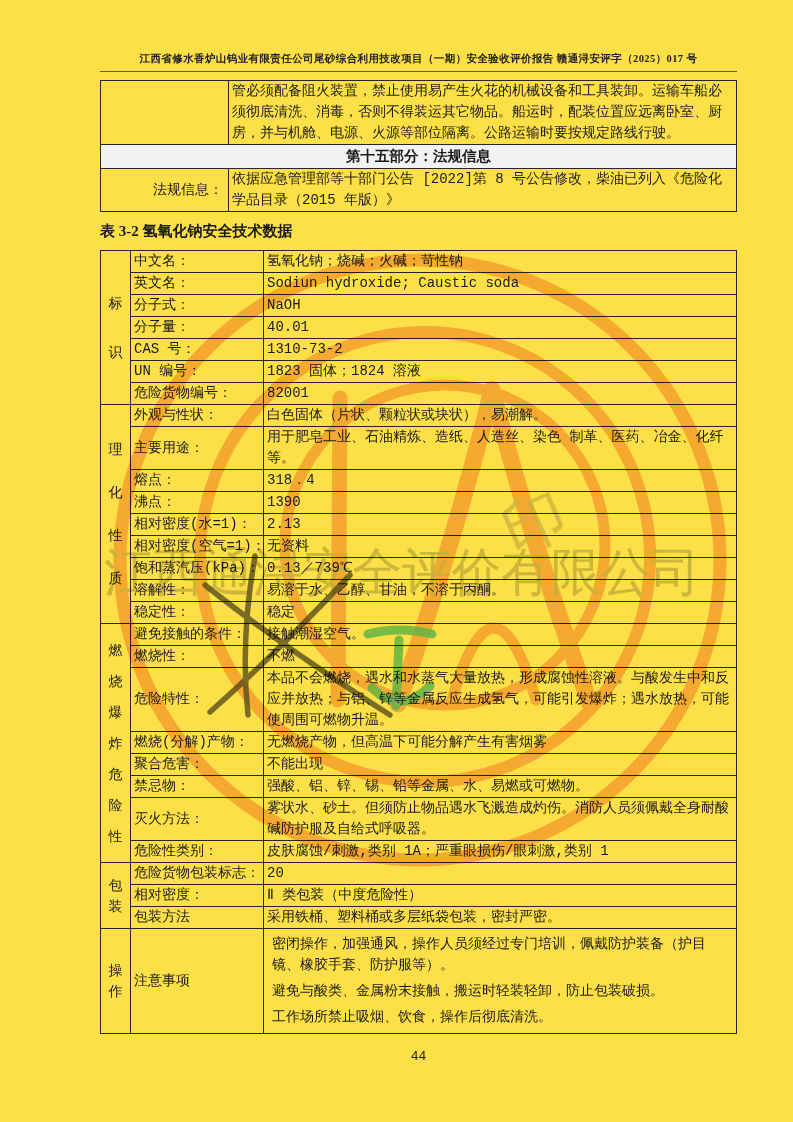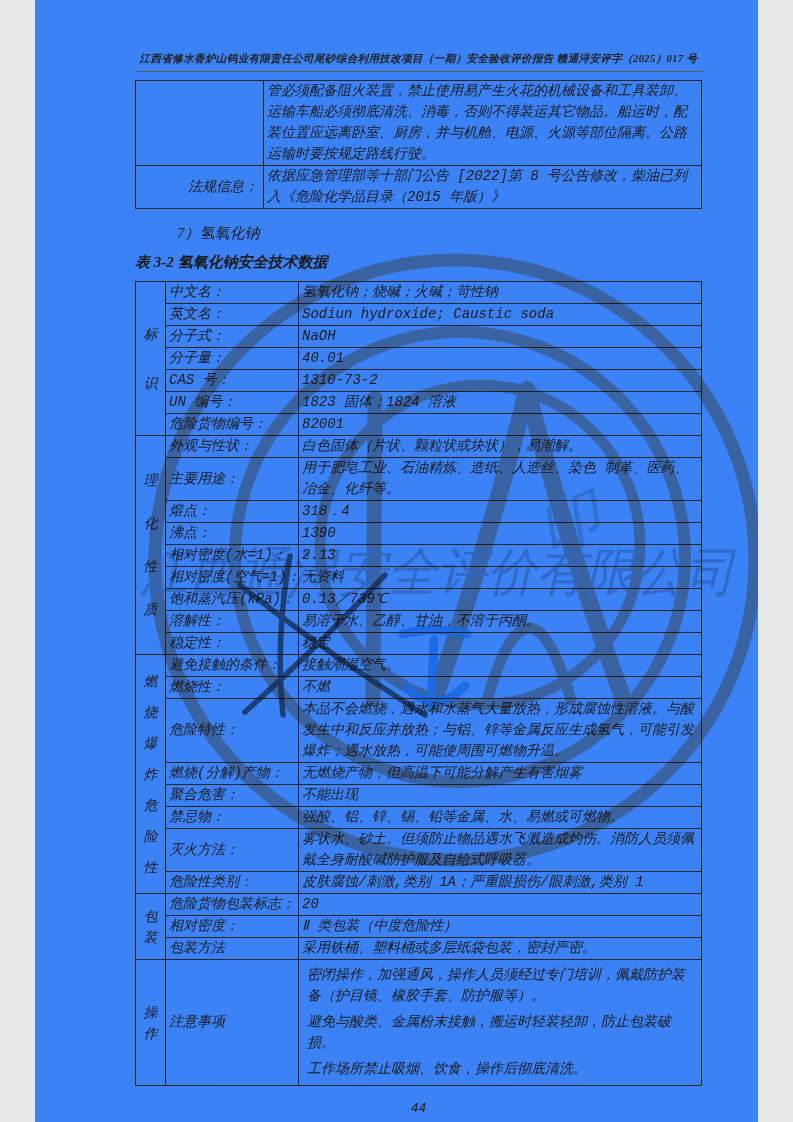--- a/index.html
+++ b/index.html
@@ -1,24 +1,23 @@
 <!DOCTYPE html>
 <html><head>
 <meta charset="utf-8">
 <style>
   html,body{margin:0;padding:0;background:#e8e8e8;}
   .page{
     position:relative;
-    width:723px;height:1122px;
+    width:793px;height:1122px;
     margin:0 auto;
-    background:#3b82f6;
+    background:#fde047;
     font-family:"Liberation Serif","DejaVu Serif",serif;
     color:#1a1a1a;
     overflow:hidden;
-    font-style:italic;
   }
   .content{margin:0 56px 0 100px;position:relative;z-index:1;}
   .page-header{
     padding-top:52px;
     padding-bottom:5px;
     border-bottom:1px solid #5a5a5a;
     text-align:center;
     font-size:10.5px;
     letter-spacing:.4px;
     white-space:nowrap;
@@ -79,27 +78,29 @@
       <colgroup>
           <col style="width:128px">
           <col>
         </colgroup>
       <tbody>
         <tr>
           <td class="lbl"></td>
           <td class="val">管必须配备阻火装置，禁止使用易产生火花的机械设备和工具装卸。运输车船必须彻底清洗、消毒，否则不得装运其它物品。船运时，配装位置应远离卧室、厨房，并与机舱、电源、火源等部位隔离。公路运输时要按规定路线行驶。</td>
         </tr>
         <tr>
+          <td colspan="2" class="part-header">第十五部分：法规信息</td>
+        </tr>
+        <tr>
           <td class="lbl">法规信息：</td>
           <td class="val">依据应急管理部等十部门公告 [2022]第 8 号公告修改，柴油已列入《危险化学品目录（2015 年版）》</td>
         </tr>
       </tbody>
     </table>
 
-    <div class="section-heading">7）氢氧化钠</div>
 
     <div class="table-caption">表 3-2 氢氧化钠安全技术数据</div>
 
     <table class="t main-table">
       <colgroup>
           <col style="width:30px">
           <col style="width:133px">
           <col>
         </colgroup>
       <tbody id="main-tbody">

